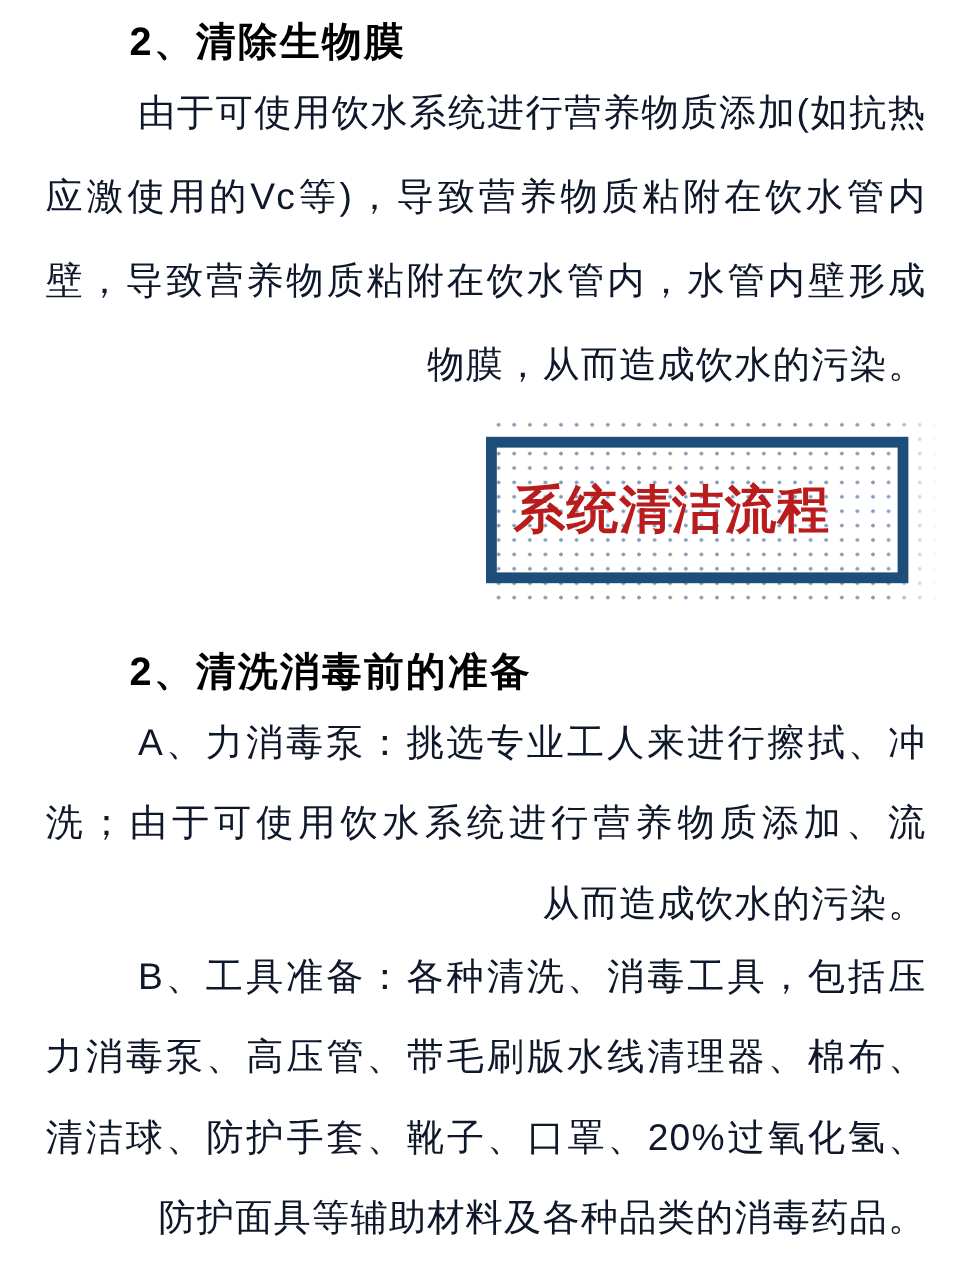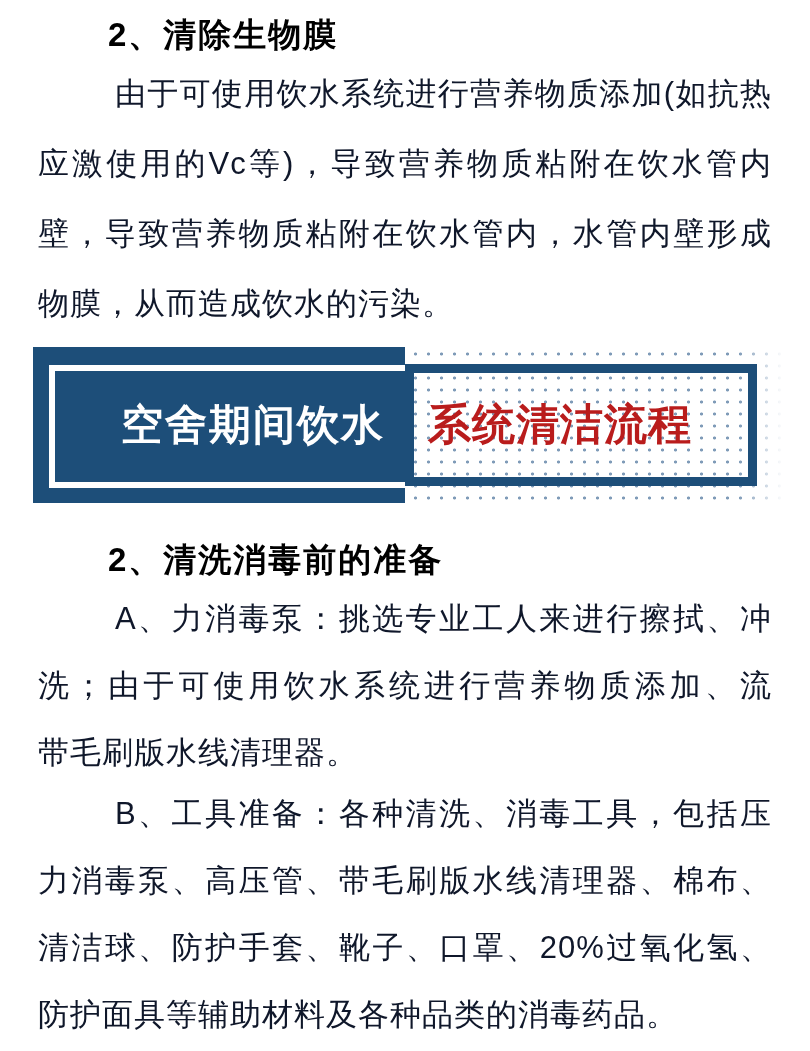--- a/index.html
+++ b/index.html
@@ -37,20 +37,21 @@
     position: absolute;
     left: 38px;
     width: 734px;
     font-size: 31px;
     color: #0f172a;
     letter-spacing: 1px;
   }
   .para .ln {
     display: block;
     overflow: hidden;
+    text-align: right;
   }
   .lh70 .ln { height: 70px; line-height: 70px; }
   .lh67 .ln { height: 67px; line-height: 67px; }
   .ln.fill {
     text-align: justify;
     text-align-last: justify;
   }
   .ln.indent { padding-left: 77px; }
 
   #para-biofilm { top: 59px; }
@@ -142,36 +143,31 @@
 
   <div class="para lh70" id="para-biofilm">
     <span class="ln indent fill">由于可使用饮水系统进行营养物质添加(如抗热</span>
     <span class="ln fill">应激使用的Vc等)，导致营养物质粘附在饮水管内</span>
     <span class="ln fill">壁，导致营养物质粘附在饮水管内，水管内壁形成生</span>
     <span class="ln">物膜，从而造成饮水的污染。</span>
   </div>
 
   <div class="banner">
     <div class="banner-dots"></div>
-    <div class="banner-left">
-      <div class="banner-left-fill" style="background:#1d4e79;"></div>
-      <div class="banner-left-frame"></div>
-      <div class="banner-left-label">空舍期间饮水</div>
-    </div>
     <div class="banner-right-box">
       <div class="banner-right-label" style="color:#b91c1c;">系统清洁流程</div>
     </div>
   </div>
 
   <div class="heading" id="heading-preparation">2、清洗消毒前的准备</div>
 
   <div class="para lh67" id="para-workers">
     <span class="ln indent fill">A、力消毒泵：挑选专业工人来进行擦拭、冲</span>
     <span class="ln fill">洗；由于可使用饮水系统进行营养物质添加、流程、</span>
-    <span class="ln">带毛刷版水线清理器。</span>
+    <span class="ln">从而造成饮水的污染。</span>
   </div>
 
   <div class="para lh67" id="para-tools">
     <span class="ln indent fill">B、工具准备：各种清洗、消毒工具，包括压</span>
     <span class="ln fill">力消毒泵、高压管、带毛刷版水线清理器、棉布、</span>
     <span class="ln fill">清洁球、防护手套、靴子、口罩、20%过氧化氢、</span>
     <span class="ln">防护面具等辅助材料及各种品类的消毒药品。</span>
   </div>
 
 </div>

